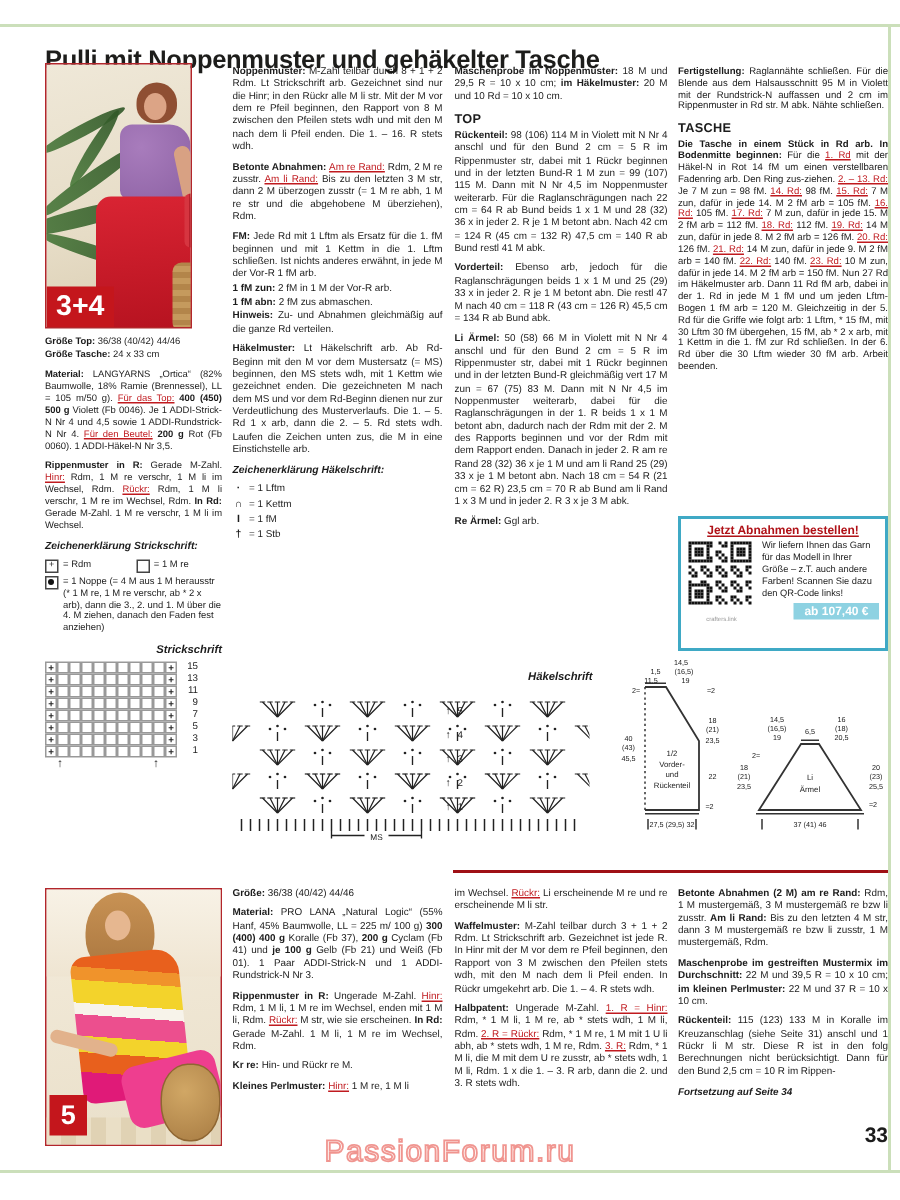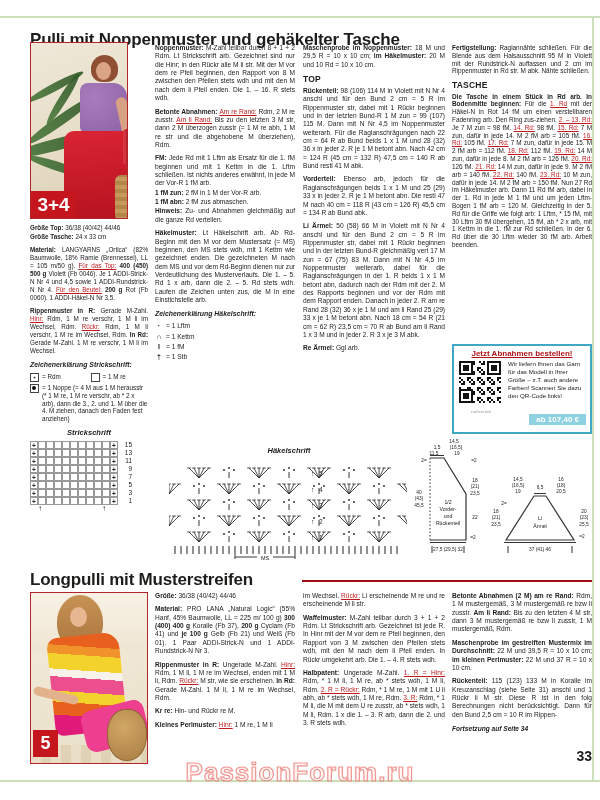--- a/index.html
+++ b/index.html
@@ -25,21 +25,21 @@
   .c2-4{left:452px;width:140px;top:592px}
 
   .para{margin-bottom:5px}
   .para.tight{margin-bottom:1px}
   .s-n{}
   .s-b{font-weight:bold}
   .s-u{color:#c01a1f;text-decoration:underline;text-underline-offset:1px}
   .para.h2{font-size:8.5px;font-weight:bold;letter-spacing:.2px;margin:3px 0 2px;text-align:left}
 
   .leg-title{font-style:italic;font-weight:bold;font-size:6.9px;margin:6px 0 3px;text-align:left}
-  .chart-title{font-style:italic;font-weight:bold;font-size:7.5px;margin:5px 0 3px;text-align:center}
+  .chart-title{font-style:italic;font-weight:bold;font-size:7.5px;margin:5px 0 3px;text-align:right}
   .legend .leg-row{display:flex;gap:3px;margin-bottom:2px;align-items:flex-start;text-align:left}
   .leg-sym{flex:0 0 auto;width:7px;height:7px;border:1px solid #444;font-size:6px;line-height:7px;
            text-align:center;display:inline-block;position:relative}
   .leg-sym .dot{position:absolute;left:1px;top:1px;width:4px;height:4px;border-radius:50%;background:#111}
   .legend.plain .leg-sym{border:none;width:8px;font-size:7px;font-weight:bold}
   .leg-text{flex:1}
 
   .photo{position:absolute;border:1px solid #b2262b;overflow:hidden;box-sizing:border-box}
   .p1{left:30px;top:42px;width:98px;height:177px;background:linear-gradient(165deg,#efe8d8 0%,#e6dcc6 60%,#d9ccb0 100%)}
   .p2{left:30px;top:592px;width:118px;height:172px;background:linear-gradient(170deg,#f4ecdc,#e9dfc9)}
@@ -79,41 +79,41 @@
 
   #strick-grid{margin-top:2px}
   .sg-row{display:flex}
   .sg-cell{width:8px;height:8px;border:0.5px solid #999;box-sizing:border-box;font-size:6.5px;line-height:7px;
            text-align:center;font-weight:bold;color:#222}
   .sg-label{width:14px;font-size:6.5px;text-align:right;line-height:8px}
   .sg-dot{width:4.5px;height:4.5px;border-radius:50%;background:#111;margin:1.2px auto 0}
   .sg-arrows{position:relative;height:10px}
   .sg-arrow{position:absolute;top:-1px;font-size:8px;font-weight:bold}
 
-  .haekel-block{position:absolute;left:169px;top:441px;width:240px}
+  .haekel-block{position:absolute;left:155px;top:441px;width:240px}
   #haekel-svg{display:block}
 
   .qr-box{position:absolute;left:452px;top:344px;width:140px;height:90px;border:2px solid #3fa9c5;
           background:#fff;padding:3px 4px;box-sizing:border-box}
   .qr-title{font-size:8px;font-weight:bold;color:#b01218;text-decoration:underline;text-align:center;margin-bottom:2px}
   .qr-row{display:flex;gap:4px}
   .qr-left{width:46px}
   .qr-cap{font-size:4px;color:#999;margin-top:1px;text-align:center}
   .qr-right{flex:1;display:flex;flex-direction:column}
   .qr-text{font-size:6.2px;line-height:1.28}
-  .qr-price{margin-top:14px;align-self:flex-end;background:#8ed2e2;color:#fff;font-weight:bold;font-size:8px;padding:1px 7px}
+  .qr-price{margin-top:2px;align-self:flex-end;background:#8ed2e2;color:#fff;font-weight:bold;font-size:8px;padding:1px 7px}
 
   .schematics{position:absolute;left:388px;top:436px}
   .schematics path,.schematics line,.schematics polyline{stroke:#333;fill:none}
   .schematics text{font-size:4.8px;fill:#222;text-anchor:middle;font-family:"Liberation Sans",sans-serif}
   .schematics text.big{font-size:5.2px}
 
   .cont{font-style:italic;font-weight:bold;font-size:6.6px;margin-top:6px;text-align:left}
   .pageno{position:absolute;right:0;top:156px;font-size:14px;font-weight:bold}
-  .watermark{position:absolute;left:140px;top:757px;width:320px;text-align:center;font-size:26px;font-weight:bold;
+  .watermark{position:absolute;left:140px;top:757px;width:320px;text-align:center;font-size:20px;font-weight:normal;
              letter-spacing:1px;color:rgba(255,236,234,.55);-webkit-text-stroke:1.2px rgba(235,115,108,.75)}
 </style>
 </head>
 <body>
 
 <div class="page">
   <div class="frame top"></div>
   <div class="frame right"></div>
   <div class="frame bottom"></div>
 
@@ -932,21 +932,20 @@
       <text x="196" y="77">20</text>
       <text x="196" y="83">(23)</text>
       <text x="196" y="90">25,5</text>
       <text x="194" y="102">=2</text>
       <text x="152" y="115">37 (41) 46</text>
       <text x="152" y="84" class="big">Li</text>
       <text x="152" y="92" class="big">Ärmel</text>
     </g>
   </svg>
 
-  <h1 class="title t2">Longpulli mit Musterstreifen</h1>
   <div class="red-rule"></div>
 
   <div class="photo p2">
     <i class="win2"></i>
     <i class="hair2"></i>
     <i class="face2"></i>
     <i class="dress2"></i>
     <i class="bench2"></i>
     <i class="pants2"></i>
     <i class="arm2"></i>

